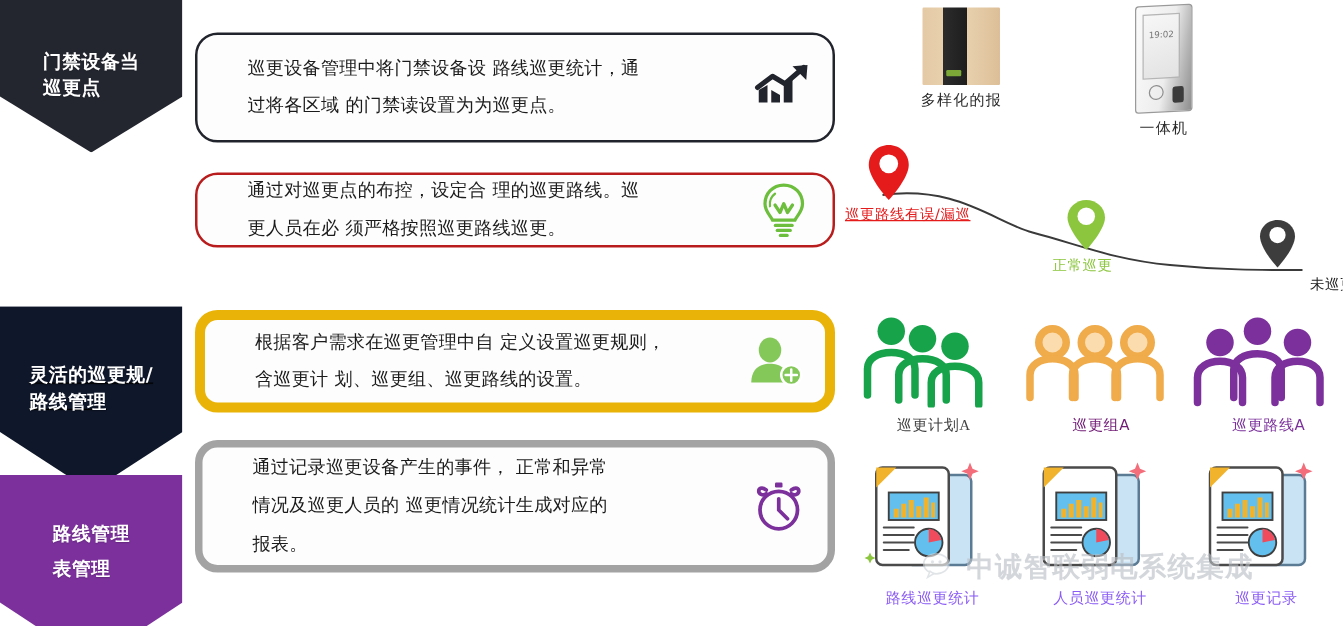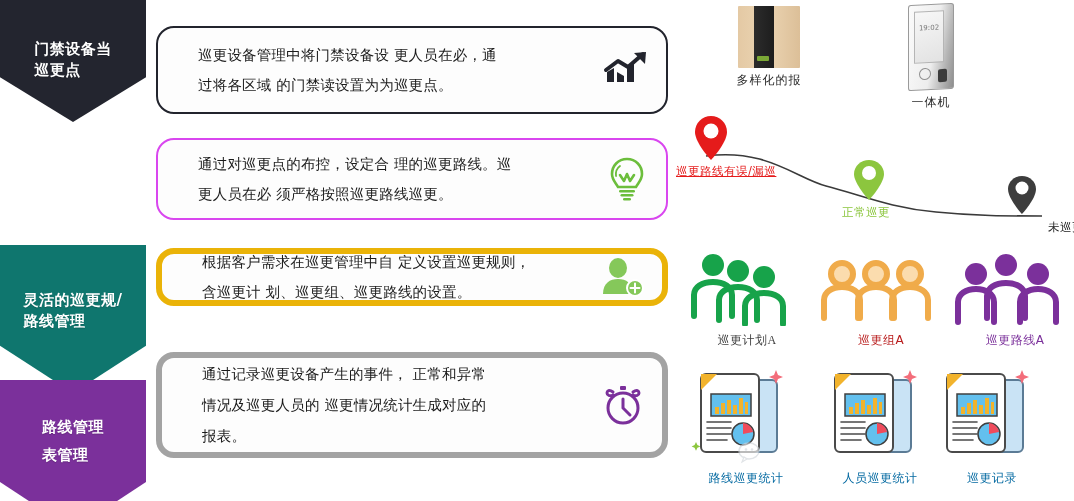--- a/index.html
+++ b/index.html
@@ -21,41 +21,41 @@
   }
   .chev .lbl{
     color:#fff;font-weight:bold;font-size:15px;line-height:21px;
     text-align:left;letter-spacing:.5px;
     transform:translateY(-8px);
     text-shadow:0 1px 1px rgba(0,0,0,.18);
     white-space:pre-line;
   }
   .chev-1{top:-18px;height:140px;background:#23252f;}
   .chev-2{top:112px;height:145px;background:#63bb47;}
-  .chev-3{top:245px;height:148px;background:#0f766e;}
+  .chev-3{top:245px;height:148px;background:#0f172a;text-decoration:underline;}
   .chev-4{top:380px;height:150px;background:#7b309b;}
   .chev-4 .lbl{transform:translateY(-14px);line-height:28px;}
   .chev-1 .lbl{transform:translateY(8px);}
 
   
   .card{
     position:absolute;left:156px;width:512px;
     background:#fdfdfd;border-radius:18px;
     box-sizing:border-box;
     display:flex;align-items:center;
   }
   .card .txt{
     flex:1;padding:0 6px 0 40px;
     font-size:14.5px;line-height:30px;color:#1b1b1b;
     white-space:pre-line;letter-spacing:.2px;
   }
   .card .ico{width:78px;display:flex;align-items:center;justify-content:center;}
   .card-1{top:26px;height:88px;border:2px solid #22242d;}
-  .card-2{top:138px;height:82px;border:2px solid #d946ef;}
-  .card-3{top:248px;height:58px;border:6px solid #eab308;}
+  .card-2{top:138px;height:60px;border:2px solid #b91c1c;}
+  .card-3{top:248px;height:82px;border:8px solid #eab308;}
   .card-4{top:352px;height:106px;border:6px solid #a3a3a3;}
   .card-4 .txt{line-height:31px;}
 
   
   .right{position:absolute;left:676px;top:0;width:398px;height:501px;}
 
   
   .dev-row{position:absolute;top:4px;left:0;width:398px;height:108px;}
   .dev{position:absolute;text-align:center;}
   .dev .cap{font-size:12px;color:#2b2b2b;margin-top:4px;letter-spacing:1px;}
@@ -100,21 +100,21 @@
   .pin-lbl{position:absolute;font-size:11.5px;white-space:nowrap;letter-spacing:.5px;}
 
   
   .groups{position:absolute;top:248px;left:0;width:398px;height:112px;}
   .grp{position:absolute;text-align:center;width:130px;}
   .grp .cap{font-size:12px;margin-top:2px;letter-spacing:.5px;}
 
   
   .reports{position:absolute;top:360px;left:0;width:398px;height:141px;}
   .rep{position:absolute;text-align:center;width:120px;}
-  .rep .cap{font-size:12px;color:#0369a1;margin-top:2px;letter-spacing:.5px;}
+  .rep .cap{font-size:12px;color:#8b5cf6;margin-top:2px;letter-spacing:.5px;}
 
   
   .wm{
     position:absolute;left:62px;top:434px;width:340px;height:40px;
     display:flex;align-items:center;gap:7px;
     opacity:.62;pointer-events:none;
   }
   .wm-txt{
     font-size:22px;font-weight:bold;color:#b9bec4;letter-spacing:1px;
     text-shadow:0 1px 0 rgba(255,255,255,.7);
@@ -134,21 +134,21 @@
       <div class="lbl">灵活的巡更规/
 路线管理</div>
     </div>
     <div class="chev chev-4">
       <div class="lbl">路线管理
 表管理</div>
     </div>
   </div>
 
   <div class="card card-1">
-    <div class="txt">巡更设备管理中将门禁设备设  更人员在必，通
+    <div class="txt">巡更设备管理中将门禁设备设  路线巡更统计，通
 过将各区域  的门禁读设置为为巡更点。</div>
     <div class="ico">
       <svg width="48" height="44" viewBox="0 0 48 44">
         <path d="M4 34 L4 24 L11 20 L11 34 Z" fill="#22242d"></path>
         <path d="M14 34 L14 24 L21 28 L21 34 Z" fill="#22242d"></path>
         <path d="M24 34 L24 18 L31 14 L31 34 Z" fill="#22242d"></path>
         <path d="M3 22 L15 13 L25 19 L40 6" stroke="#22242d" stroke-width="4" fill="none" stroke-linecap="round" stroke-linejoin="round"></path>
         <path d="M31 5 L43 4 L42 16 Z" fill="#22242d"></path>
       </svg>
     </div>
@@ -264,21 +264,21 @@
         <svg width="122" height="70" viewBox="0 0 122 70">
           <g stroke="#f0ab4a" stroke-width="6" fill="none" stroke-linecap="round">
             <circle cx="22" cy="18" r="11" fill="#fbdcae"></circle>
             <path d="M4 62 L4 44 C4 36 12 31 22 31 C32 31 40 36 40 44 L40 62"></path>
             <circle cx="56" cy="18" r="11" fill="#fbdcae"></circle>
             <path d="M38 62 L38 44 C38 36 46 31 56 31 C66 31 74 36 74 44 L74 62"></path>
             <circle cx="90" cy="18" r="11" fill="#fbdcae"></circle>
             <path d="M72 62 L72 44 C72 36 80 31 90 31 C100 31 108 36 108 44 L108 62"></path>
           </g>
         </svg>
-        <div class="cap" style="color:#b91c1c;">巡更组A</div>
+        <div class="cap" style="color:#701a75;">巡更组A</div>
       </div>
 
       <div class="grp" style="left:274px;top:0;">
         <svg width="122" height="78" viewBox="0 0 122 78">
           <g fill="none" stroke="#7b309b" stroke-width="6" stroke-linecap="round">
             <circle cx="22" cy="26" r="11" fill="#7b309b" stroke="none"></circle>
             <path d="M4 74 L4 54 C4 46 12 41 22 41 C32 41 40 46 40 54 L40 74"></path>
             <circle cx="52" cy="17" r="11" fill="#7b309b" stroke="none"></circle>
             <path d="M33 70 L33 48 C33 40 41 35 52 35 C63 35 71 40 71 48 L71 70"></path>
             <circle cx="84" cy="26" r="11" fill="#7b309b" stroke="none"></circle>
@@ -344,21 +344,21 @@
           </g>
           <circle cx="52" cy="70" r="11" fill="#63c0ee" stroke="#3f3f3f" stroke-width="1.5"></circle>
           <path d="M52 70 L52 59 A11 11 0 0 1 62 68 Z" fill="#ef4b5c"></path>
           <g fill="#f36d7a">
               <path d="M85 6 l2 5 l5 2 l-5 2 l-2 5 l-2 -5 l-5 -2 l5 -2 Z"></path>
             </g>
         </svg>
         <div class="cap">人员巡更统计</div>
       </div>
 
-      <div class="rep" style="left:256px;top:4px;">
+      <div class="rep" style="left:277px;top:4px;">
         <svg width="110" height="100" viewBox="0 0 110 100">
           <rect x="34" y="16" width="52" height="72" rx="5" fill="#c9e3f5" stroke="#5b7b95" stroke-width="2"></rect>
           <rect x="10" y="10" width="58" height="78" rx="5" fill="#ffffff" stroke="#4a4a4a" stroke-width="2"></rect>
           <path d="M10 10 L26 10 L10 26 Z" fill="#f2b32c"></path>
           <rect x="20" y="30" width="40" height="22" fill="#63c0ee" stroke="#3f3f3f" stroke-width="1.5"></rect>
           <g fill="#f2b32c">
             <rect x="24" y="43" width="4" height="7"></rect>
               <rect x="30" y="39" width="4" height="11"></rect>
             <rect x="36" y="36" width="4" height="14"></rect>
               <rect x="42" y="41" width="4" height="9"></rect>
@@ -381,16 +381,17 @@
       </div>
     </div>
 
     <div class="wm">
       <svg width="28" height="24" viewBox="0 0 28 24">
         <ellipse cx="11" cy="9" rx="10" ry="8" fill="#ffffff" stroke="#cfd4d9" stroke-width="1.4"></ellipse>
         <path d="M6 15 L4 20 L9 17 Z" fill="#ffffff" stroke="#cfd4d9" stroke-width="1.2"></path>
         <circle cx="8" cy="7.5" r="1.3" fill="#cfd4d9"></circle>
         <circle cx="14" cy="7.5" r="1.3" fill="#cfd4d9"></circle>
       </svg>
+      <div class="wm-txt">中诚智联弱电系统集成</div>
     </div>
 
   </div>
 </div>
 
 </body></html>

